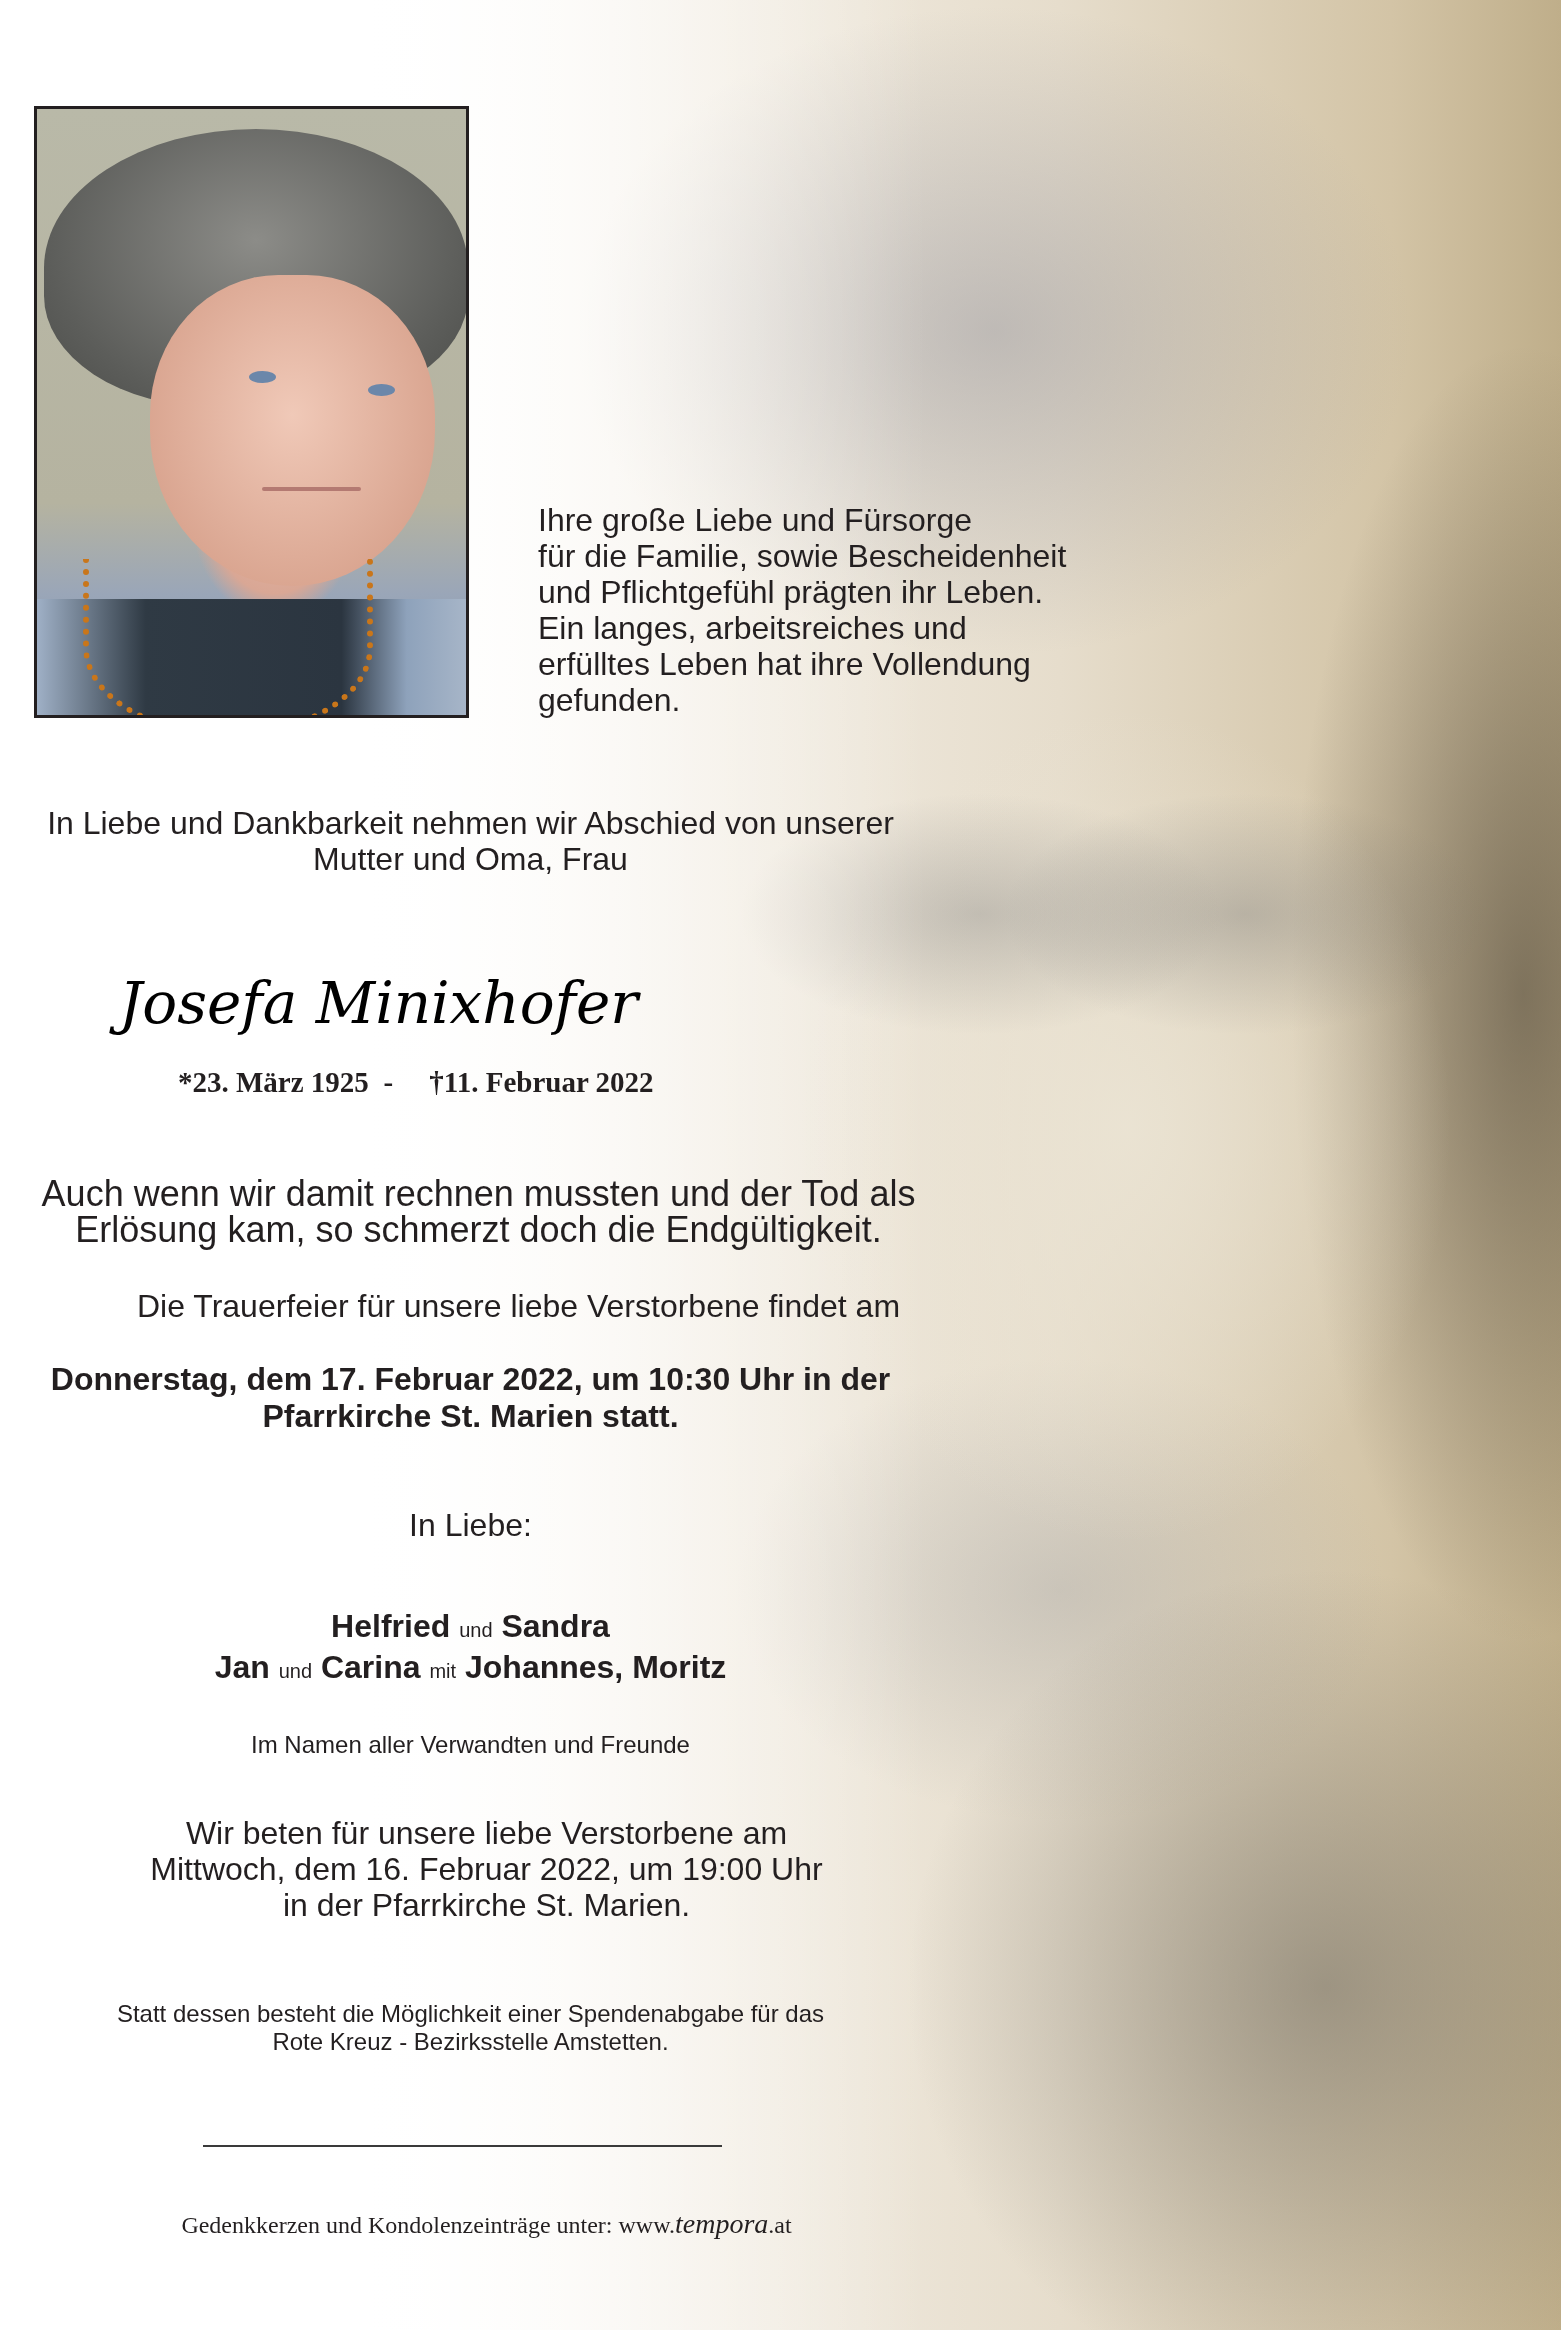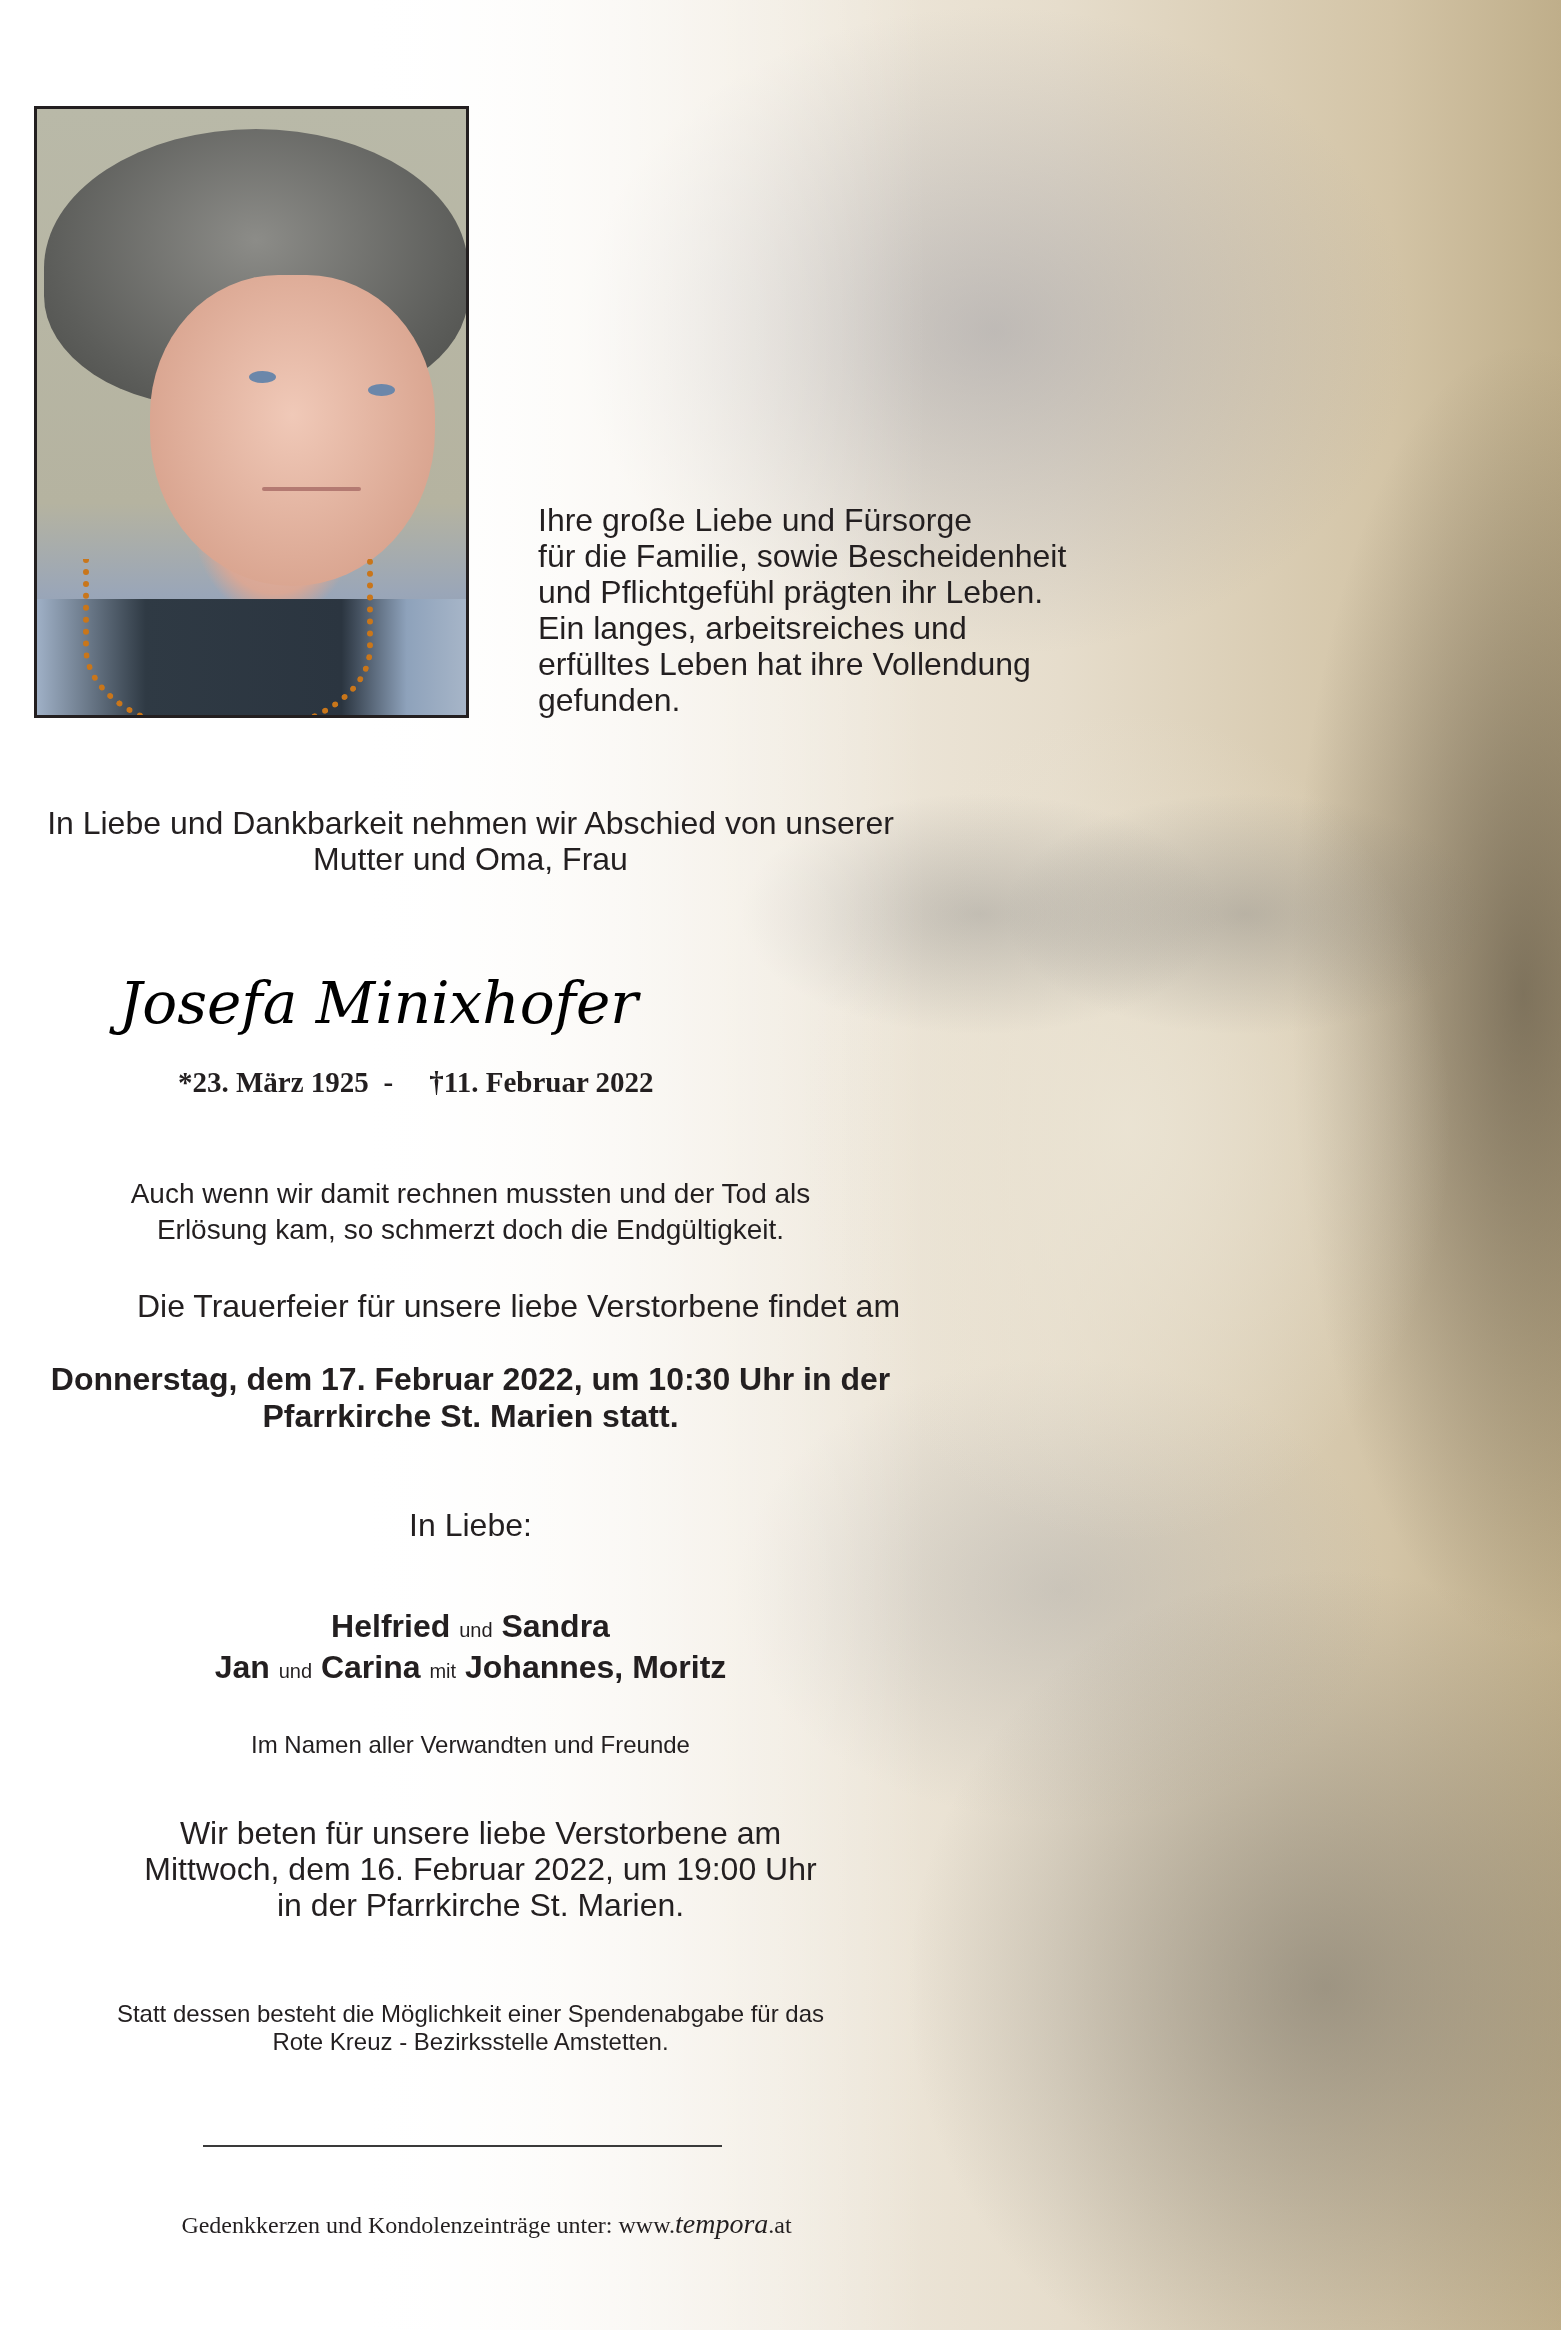--- a/index.html
+++ b/index.html
@@ -78,21 +78,21 @@
       color: #000000;
     }
     .dates {
       left: 178px; top: 1066px; width: 596px;
       font-family: "Liberation Serif", "DejaVu Serif", serif;
       font-weight: bold; font-size: 29px; line-height: 33px;
       white-space: pre;
     }
     .acceptance {
       left: 0; top: 1176px; width: 941px;
-      font-size: 28px; line-height: 36px; text-align: center;
+      font-size: 36px; line-height: 36px; text-align: center; padding-left: 8px;
     }
     .ceremony-intro {
       left: 0; top: 1288px; width: 941px;
       font-size: 32px; line-height: 36px; text-align: center; margin-left: 48px;
     }
     .ceremony {
       left: 0; top: 1361px; width: 941px;
       font-size: 32px; line-height: 37px; text-align: center; font-weight: bold;
     }
     .in-liebe {
@@ -102,21 +102,21 @@
     .family {
       left: 0; top: 1583px; width: 941px;
       font-size: 32px; line-height: 37px; text-align: center; font-weight: bold; margin-top: 25px;
     }
     .family .small { font-weight: normal; font-size: 20px; }
     .relatives {
       left: 0; top: 1730px; width: 941px;
       font-size: 24px; line-height: 29px; text-align: center;
     }
     .rosary {
-      left: 10px; top: 1815px; width: 941px;
+      left: 16px; top: 1815px; width: 941px;
       font-size: 32px; line-height: 36px; text-align: center;
     }
     .donation {
       left: 0; top: 2000px; width: 941px;
       font-size: 24px; line-height: 28px; text-align: center;
     }
     .rule {
       position: absolute; left: 203px; top: 2145px; width: 519px; height: 2px;
       background: #3a3a3a;
     }

